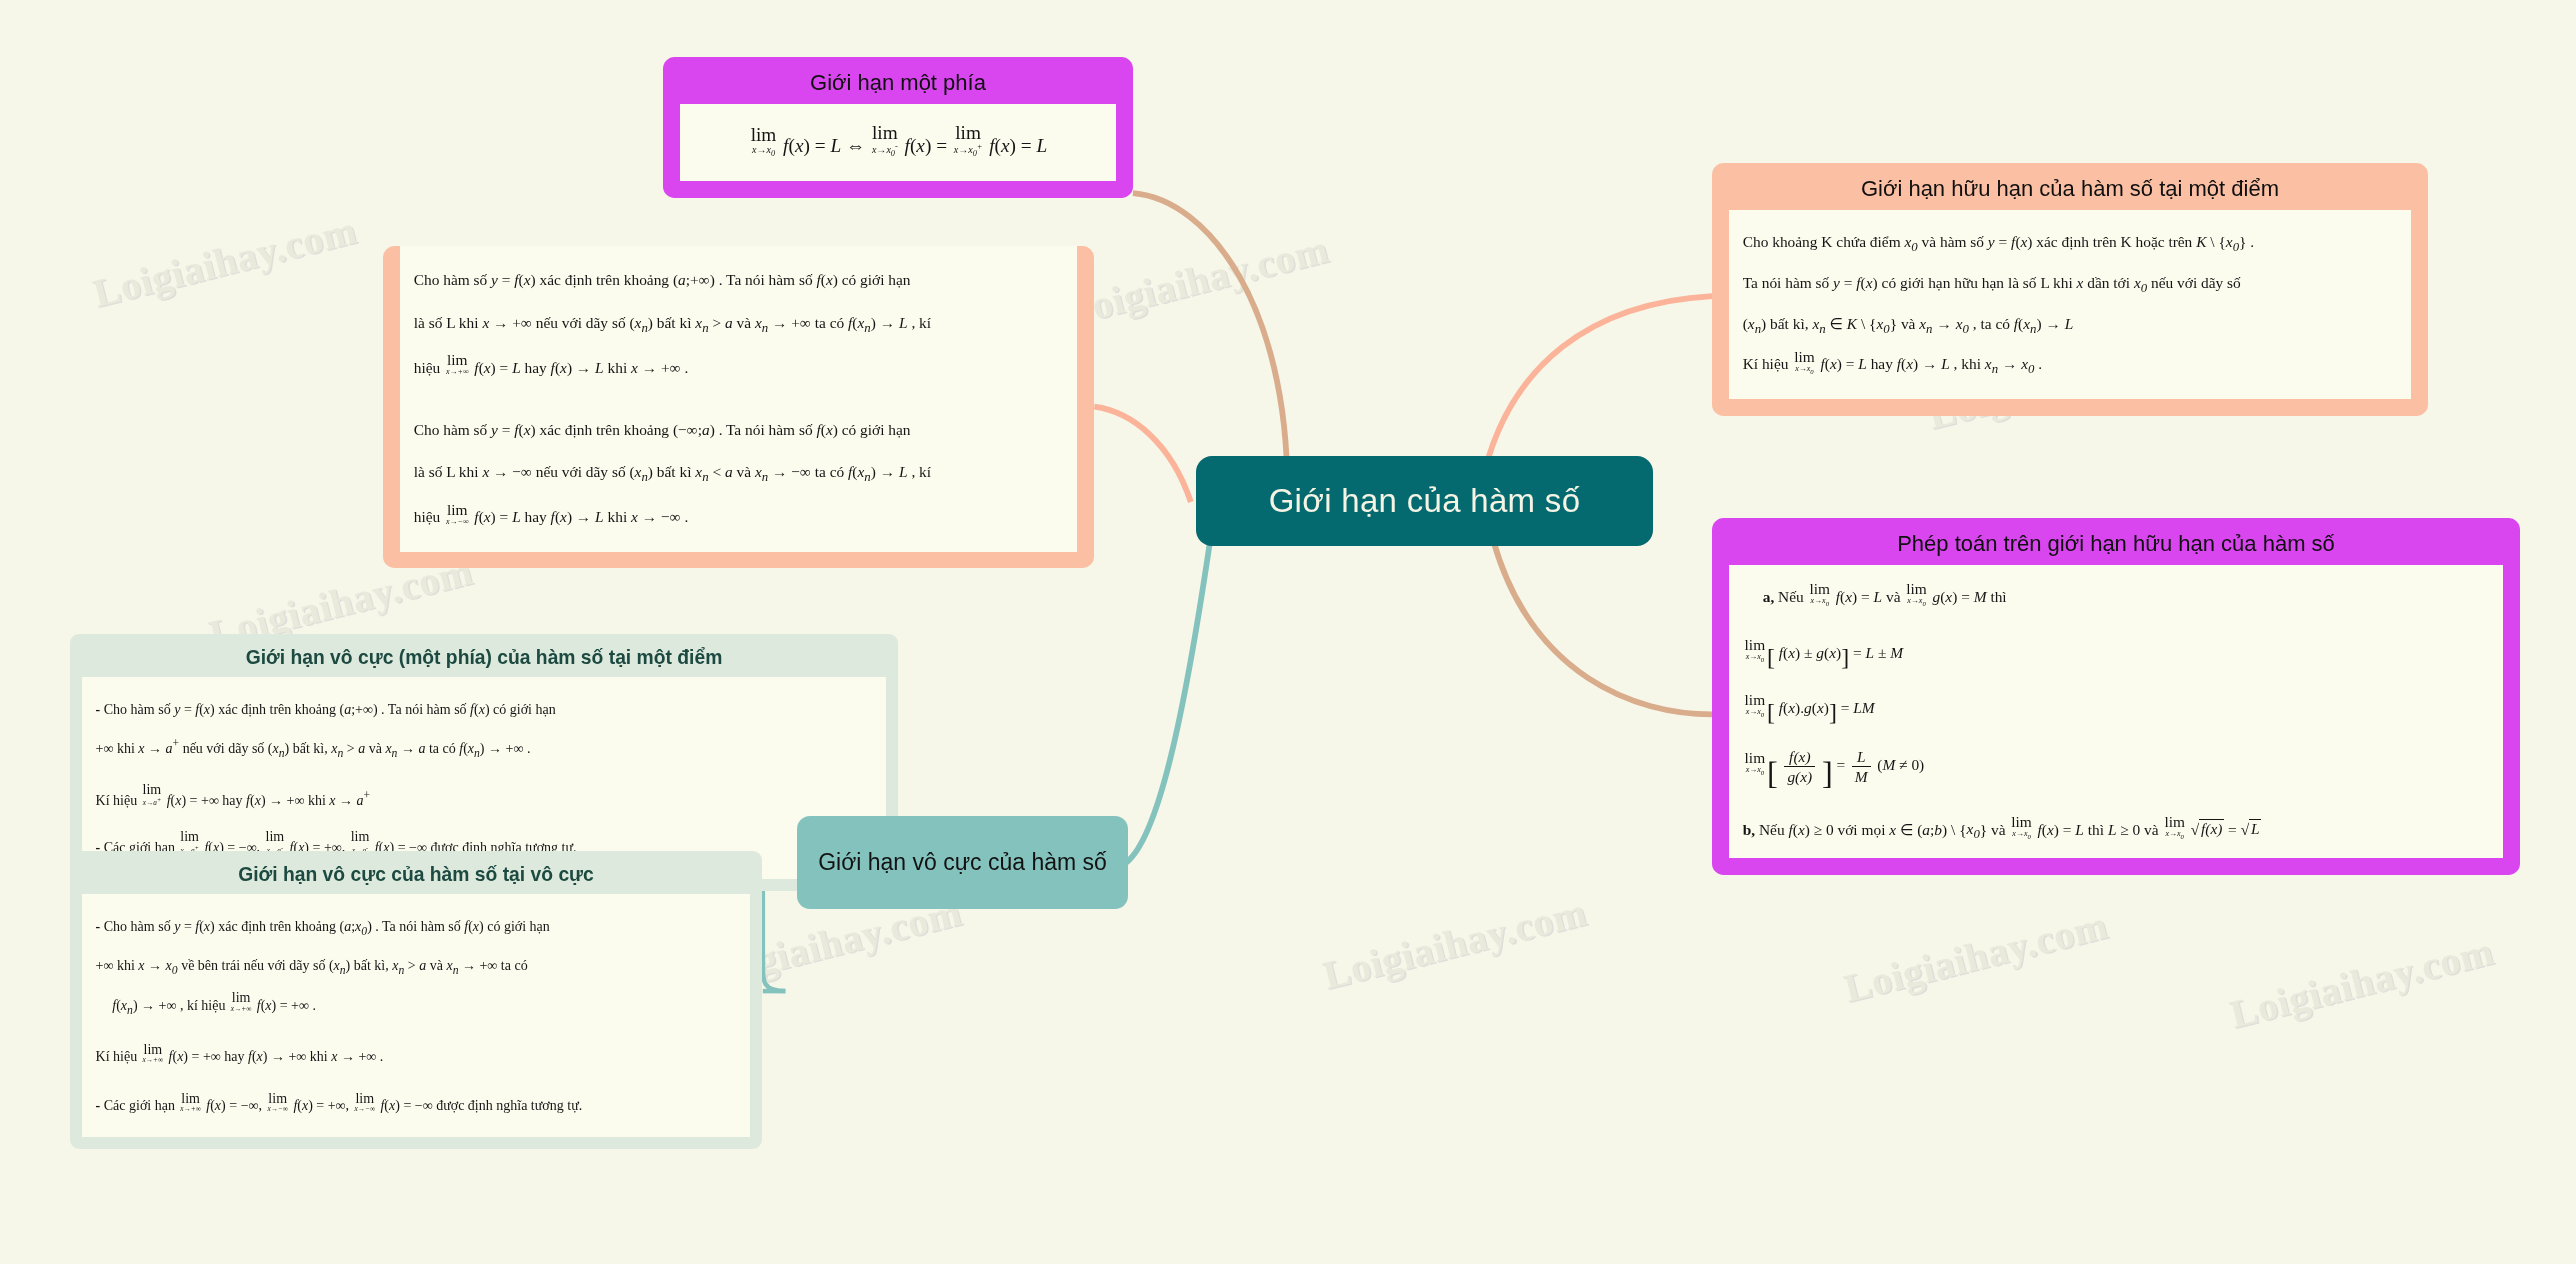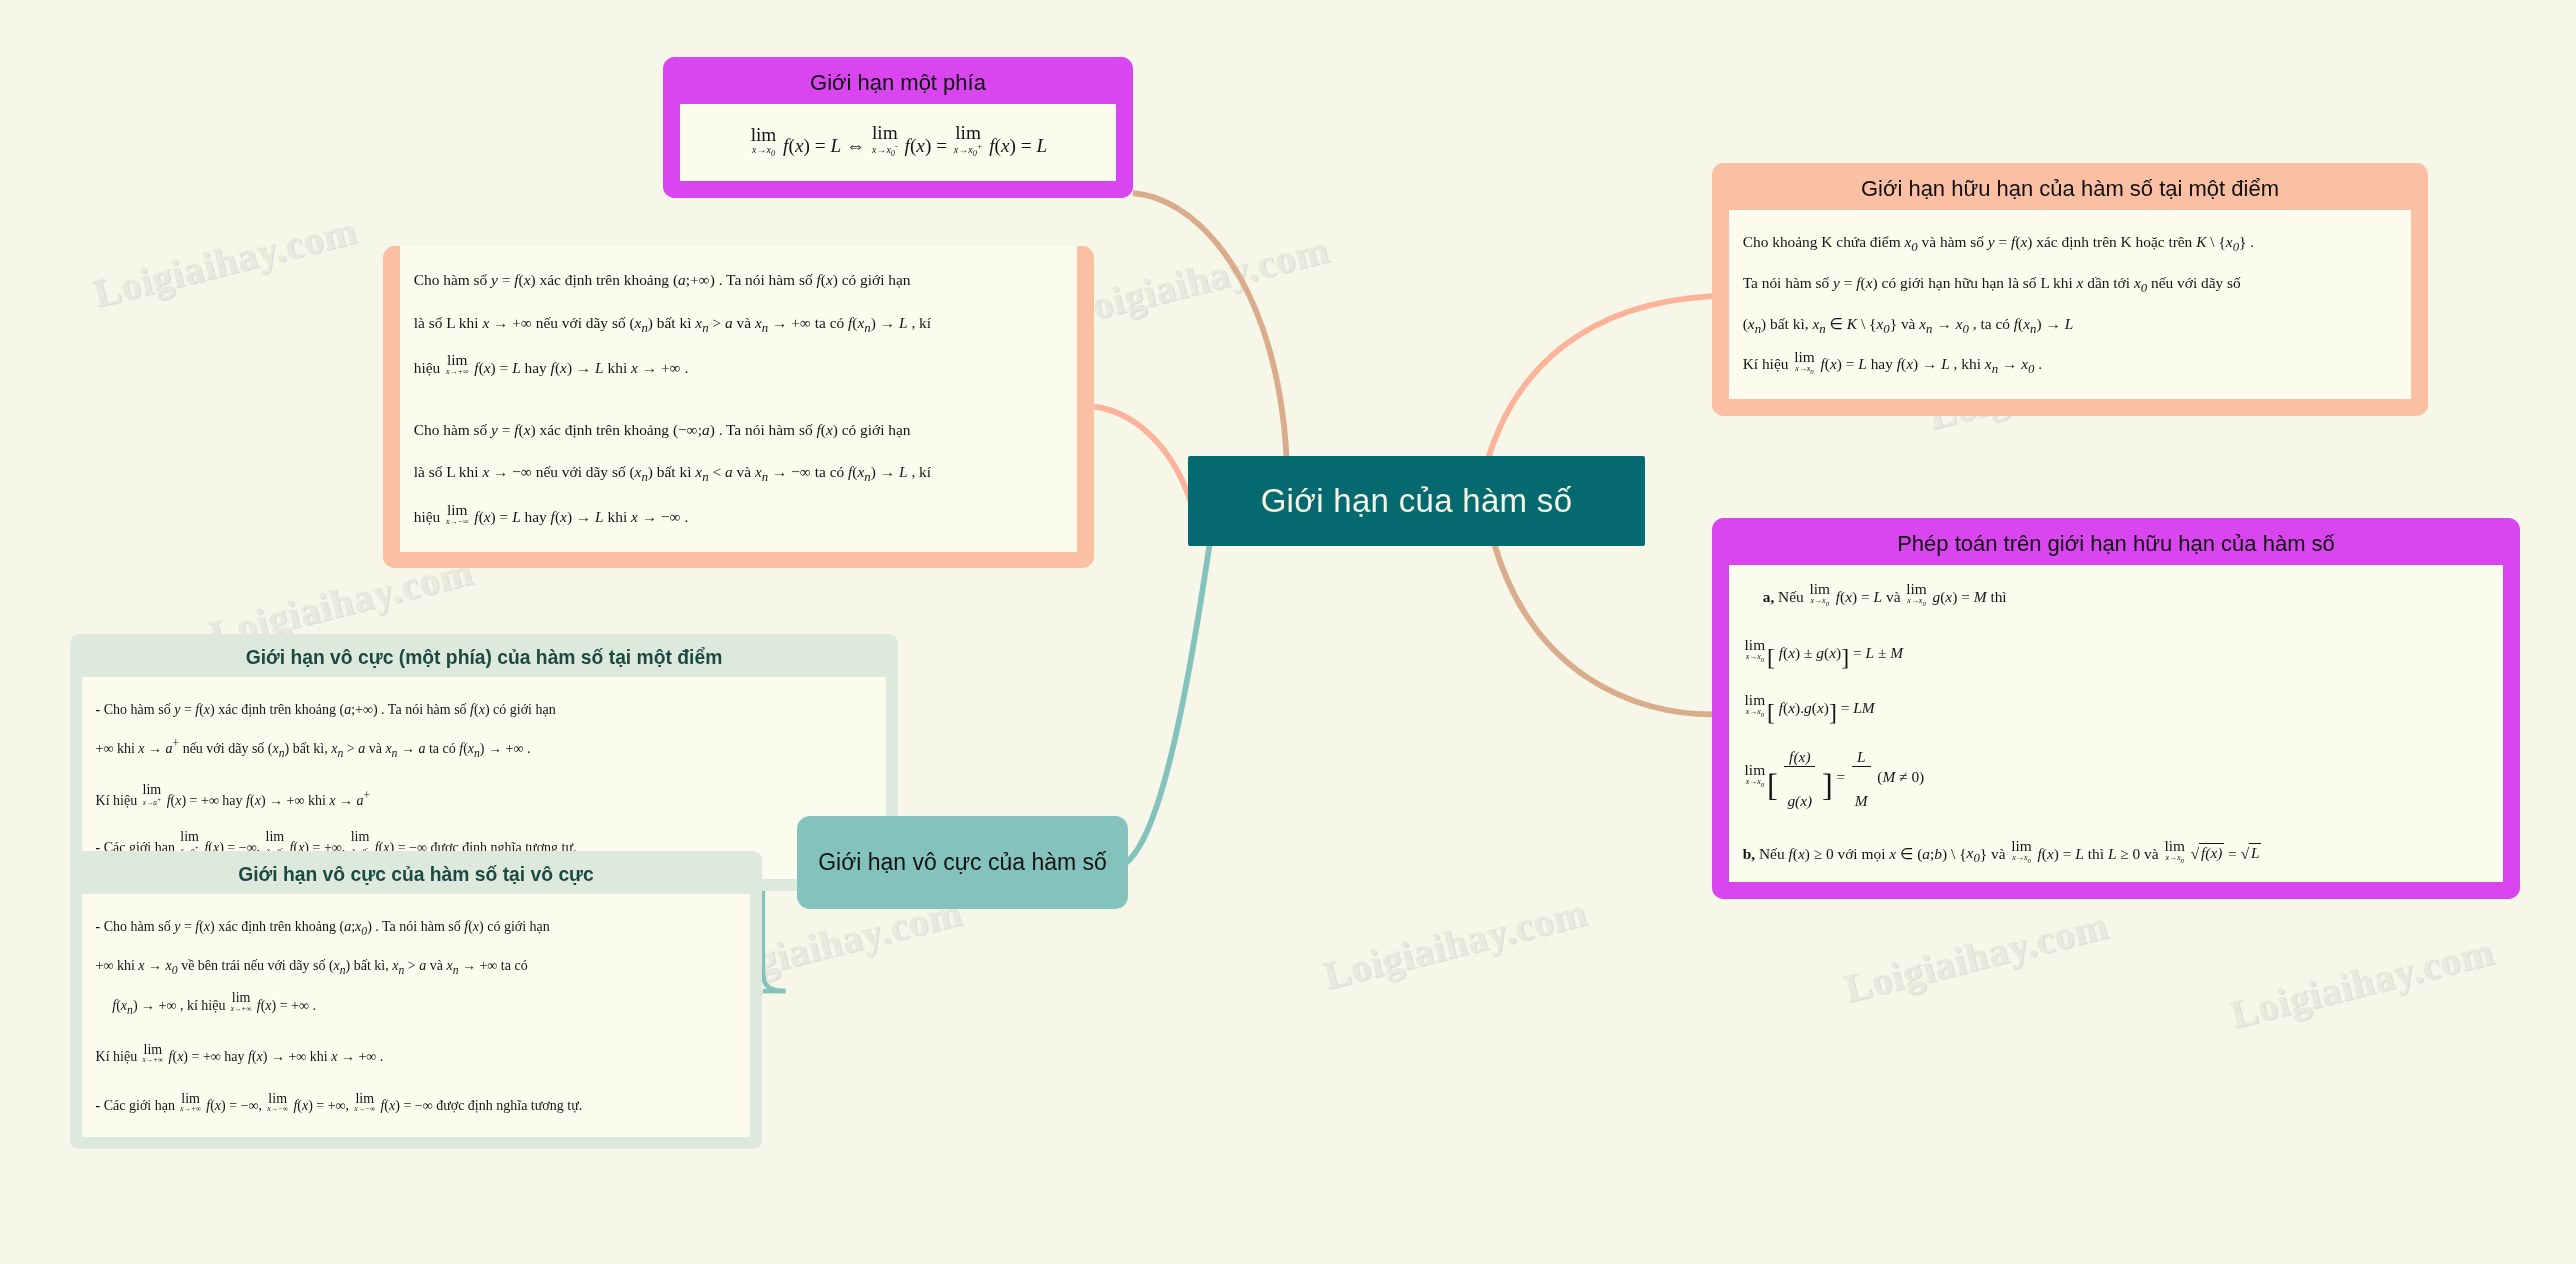--- a/index.html
+++ b/index.html
@@ -51,25 +51,26 @@
   .node.salmon{background:#fbc0a4;}
   .node.salmon .hdr{color:#0f0f0f;}
   .node.mint{background:#dee9de;border-radius:9px;}
   .node.mint .hdr{color:#1c4a40;font-weight:bold;font-size:19.3px;}
   .node.mint .body{background:#fbfbee;margin:0 11.6px 11.6px 11.6px;line-height:2.3;font-size:14px;}
 
   
   .center{
     position:absolute;
     background:#046a70;
-    border-radius:2px;
+    border-radius:16px;
     display:flex;align-items:center;justify-content:center;
     color:#f4f3e4;
     font-size:33px;
     letter-spacing:0.3px;
+    margin-left:8px;
   }
   .branch{
     position:absolute;
     background:#84c3bd;
     border-radius:13px;
     display:flex;align-items:center;justify-content:center;
     text-align:center;
     color:#121212;
     font-size:23px;
     line-height:1.35;
@@ -78,21 +79,21 @@
   }
 
   
   .m{font-family:"Liberation Serif", serif;font-style:italic;}
   .up{font-style:normal;}
   .lim{display:inline-block;position:relative;vertical-align:-0.05em;text-align:center;font-style:normal;margin:0 1.9px;}
   .lim .op{display:block;line-height:1;font-size:1em;}
   .lim .sub{display:block;font-size:.52em;line-height:1;font-style:italic;position:relative;top:0.6px;}
   .frac{display:inline-block;vertical-align:middle;text-align:center;margin:0 2.6px;font-style:italic;}
   .frac .n{display:block;border-bottom:1px solid #151515;padding:0 3.2px;line-height:1.25;}
-  .frac .d{display:block;padding:0 3.2px;line-height:1.25;margin-top:24px;}
+  .frac .d{display:block;padding:0 3.2px;line-height:1.25;}
   .big{font-size:1.55em;font-style:normal;line-height:0;vertical-align:-0.32em;}
   .sqrt{border-top:1px solid #151515;padding:0 1.9px;}
   .eqline{margin:2.6px 0;}
   .spacer{display:block;height:16.7px;}
 </style>
 </head>
 <body>
 
 <div id="canvas">
 

